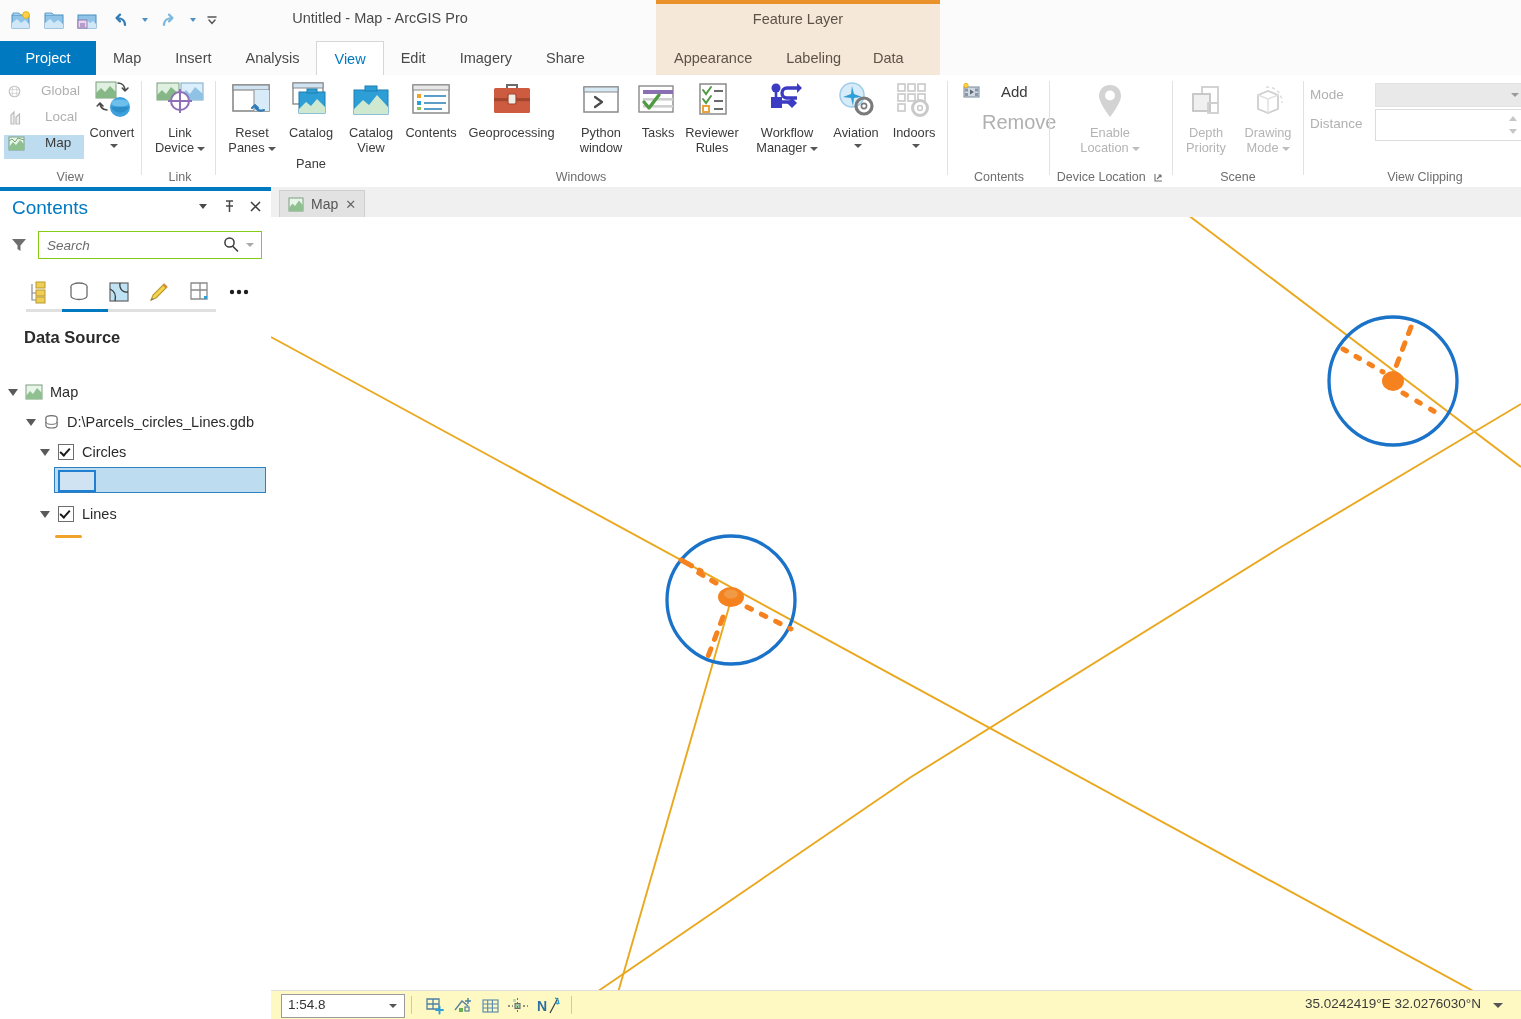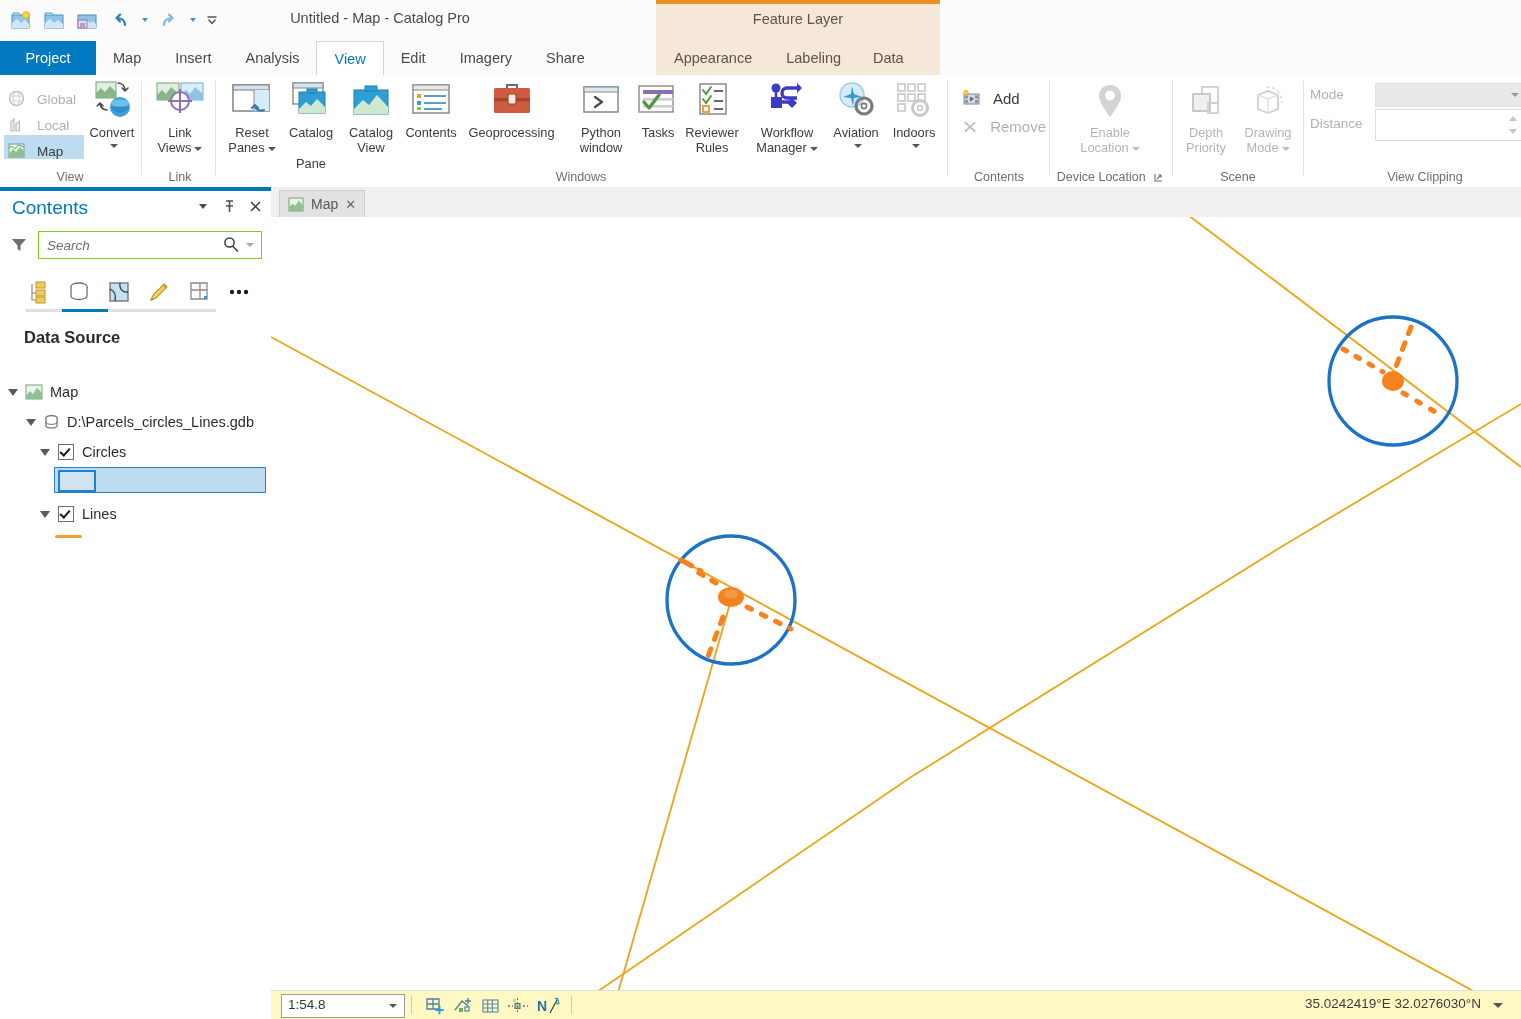--- a/index.html
+++ b/index.html
@@ -41,21 +41,21 @@
   .sep{position:absolute;top:6px;width:1px;height:94px;background:#e2e2e2;}
 
   .big-btn{position:absolute;top:4px;width:64px;height:86px;display:flex;flex-direction:column;align-items:center;cursor:pointer;}
   .big-btn .ic{height:44px;display:flex;align-items:flex-end;justify-content:center;}
   .big-btn .tx{margin-top:2px;font-size:12.8px;line-height:15px;text-align:center;color:#3b3b3b;width:100%;}
   .big-btn.dis .tx{color:#b4b4b4;}
   .dcaret{display:inline-block;width:0;height:0;border-left:4px solid transparent;border-right:4px solid transparent;border-top:4.5px solid #555;margin-left:3px;vertical-align:middle;}
   .dcaret.dis{border-top-color:#bdbdbd;}
   .dcaret-row{height:12px;display:flex;align-items:center;justify-content:center;}
 
-  .small-row{position:absolute;display:flex;align-items:flex-end;gap:12px;height:24px;cursor:pointer;padding:0 4px;}
+  .small-row{position:absolute;display:flex;align-items:flex-start;gap:20px;height:24px;cursor:pointer;padding:0 4px;}
   .small-row .lb{font-size:13.5px;color:#3b3b3b;}
   .small-row.dis .lb{color:#b0b0b0;}
 
   .lbl-static{position:absolute;font-size:13.5px;color:#b0b0b0;}
   .combo{position:absolute;background:#e9e9e9;border:1px solid #e2e2e2;height:22px;}
   .combo .cc{position:absolute;right:5px;top:9px;width:0;height:0;border-left:4px solid transparent;border-right:4px solid transparent;border-top:4.5px solid #9a9a9a;}
   .spin{position:absolute;background:#fff;border:1px solid #dcdcdc;height:30px;}
   .spin .up,.spin .dn{position:absolute;right:7px;width:0;height:0;border-left:4.5px solid transparent;border-right:4.5px solid transparent;}
   .spin .up{top:6px;border-bottom:5px solid #c6c6c6;}
   .spin .dn{bottom:6px;border-top:5px solid #c6c6c6;}
@@ -156,21 +156,21 @@
       </div>
       <div class="qat-caret">
           <i class="caret-d"></i>
         </div>
       <div class="qat-caret" style="width:22px">
         <svg width="12" height="12" viewBox="0 0 12 12">
             <path d="M2 3 H10 M3 6 L6 9.4 L9 6" stroke="#555" stroke-width="1.5" fill="none" stroke-linecap="round"></path>
           </svg>
       </div>
     </div>
-    <div class="app-title">Untitled - Map - Catalog Pro</div>
+    <div class="app-title">Untitled - Map - ArcGIS Pro</div>
   </div>
 
   <div class="ctx-banner">
     <div class="bar"></div>
     <div class="lbl">Feature Layer</div>
   </div>
 
   <div class="tabstrip">
     <div class="tab-project">Project</div>
     <div class="tabs">
@@ -241,21 +241,21 @@
           <svg width="54" height="44" viewBox="0 0 54 44">
               <rect x="4" y="4" width="22" height="17" fill="#dff0e0" stroke="#7a9e7f"></rect>
               <path d="M4 16 L9 11 L13 15 L18 8 L26 15 L26 21 L4 21 Z" fill="#86b786"></path>
               <rect x="28" y="4" width="22" height="17" fill="#dbeefb" stroke="#7fa8c5"></rect>
               <path d="M28 16 L33 11 L37 15 L42 8 L50 15 L50 21 L28 21 Z" fill="#8fc2e5"></path>
               <circle cx="27" cy="22" r="9" fill="#fff" stroke="#8f6fb5" stroke-width="2"></circle>
               <path d="M27 10 V34 M15 22 H39" stroke="#8f6fb5" stroke-width="2"></path>
             </svg>
         </div>
         <div class="tx">Link</div>
-        <div class="tx" style="margin-top:0"><span>Views</span><i class="dcaret"></i></div>
+        <div class="tx" style="margin-top:0"><span>Device</span><i class="dcaret"></i></div>
       </div>
       <div class="gl" style="left:0;width:68px">Link</div>
     </div>
     <div class="sep" style="left:215px"></div>
 
     <div class="rgroup" style="left:217px;width:728px">
 
       <div class="big-btn" style="left:3px">
         <div class="ic">
           <svg width="48" height="44" viewBox="0 0 48 44">
@@ -429,21 +429,21 @@
             <rect x="13" y="10" width="3" height="3" fill="#8896a6"></rect>
             <path d="M8 6.5 L12 9 L8 11.5 Z" fill="#5a6875"></path>
             <circle cx="4" cy="2.5" r="2.2" fill="#ffd24a" stroke="#e0a800" stroke-width="0.7"></circle>
           </svg>
         <span class="lb" style="font-size:15px">Add</span>
       </div>
       <div class="small-row dis" style="left:8px;top:36px;width:84px">
         <svg width="19" height="17" viewBox="0 0 19 17">
             <path d="M4 4 L15 14 M15 4 L4 14" stroke="#bdbdbd" stroke-width="2.2" stroke-linecap="round"></path>
           </svg>
-        <span class="lb" style="font-size:15px">Remove</span>
+        <span class="lb" style="font-size:20px">Remove</span>
       </div>
       <div class="gl" style="left:0;width:98px">Contents</div>
     </div>
     <div class="sep" style="left:1049px"></div>
 
     <div class="rgroup" style="left:1050px;width:120px">
       <div class="big-btn dis" style="left:28px">
         <div class="ic">
           <svg width="32" height="42" viewBox="0 0 32 42">
               <path d="M16 4 C9.5 4 5 8.6 5 15 C5 22 16 36 16 36 C16 36 27 22 27 15 C27 8.6 22.5 4 16 4 Z" fill="#d3d3d3"></path>

